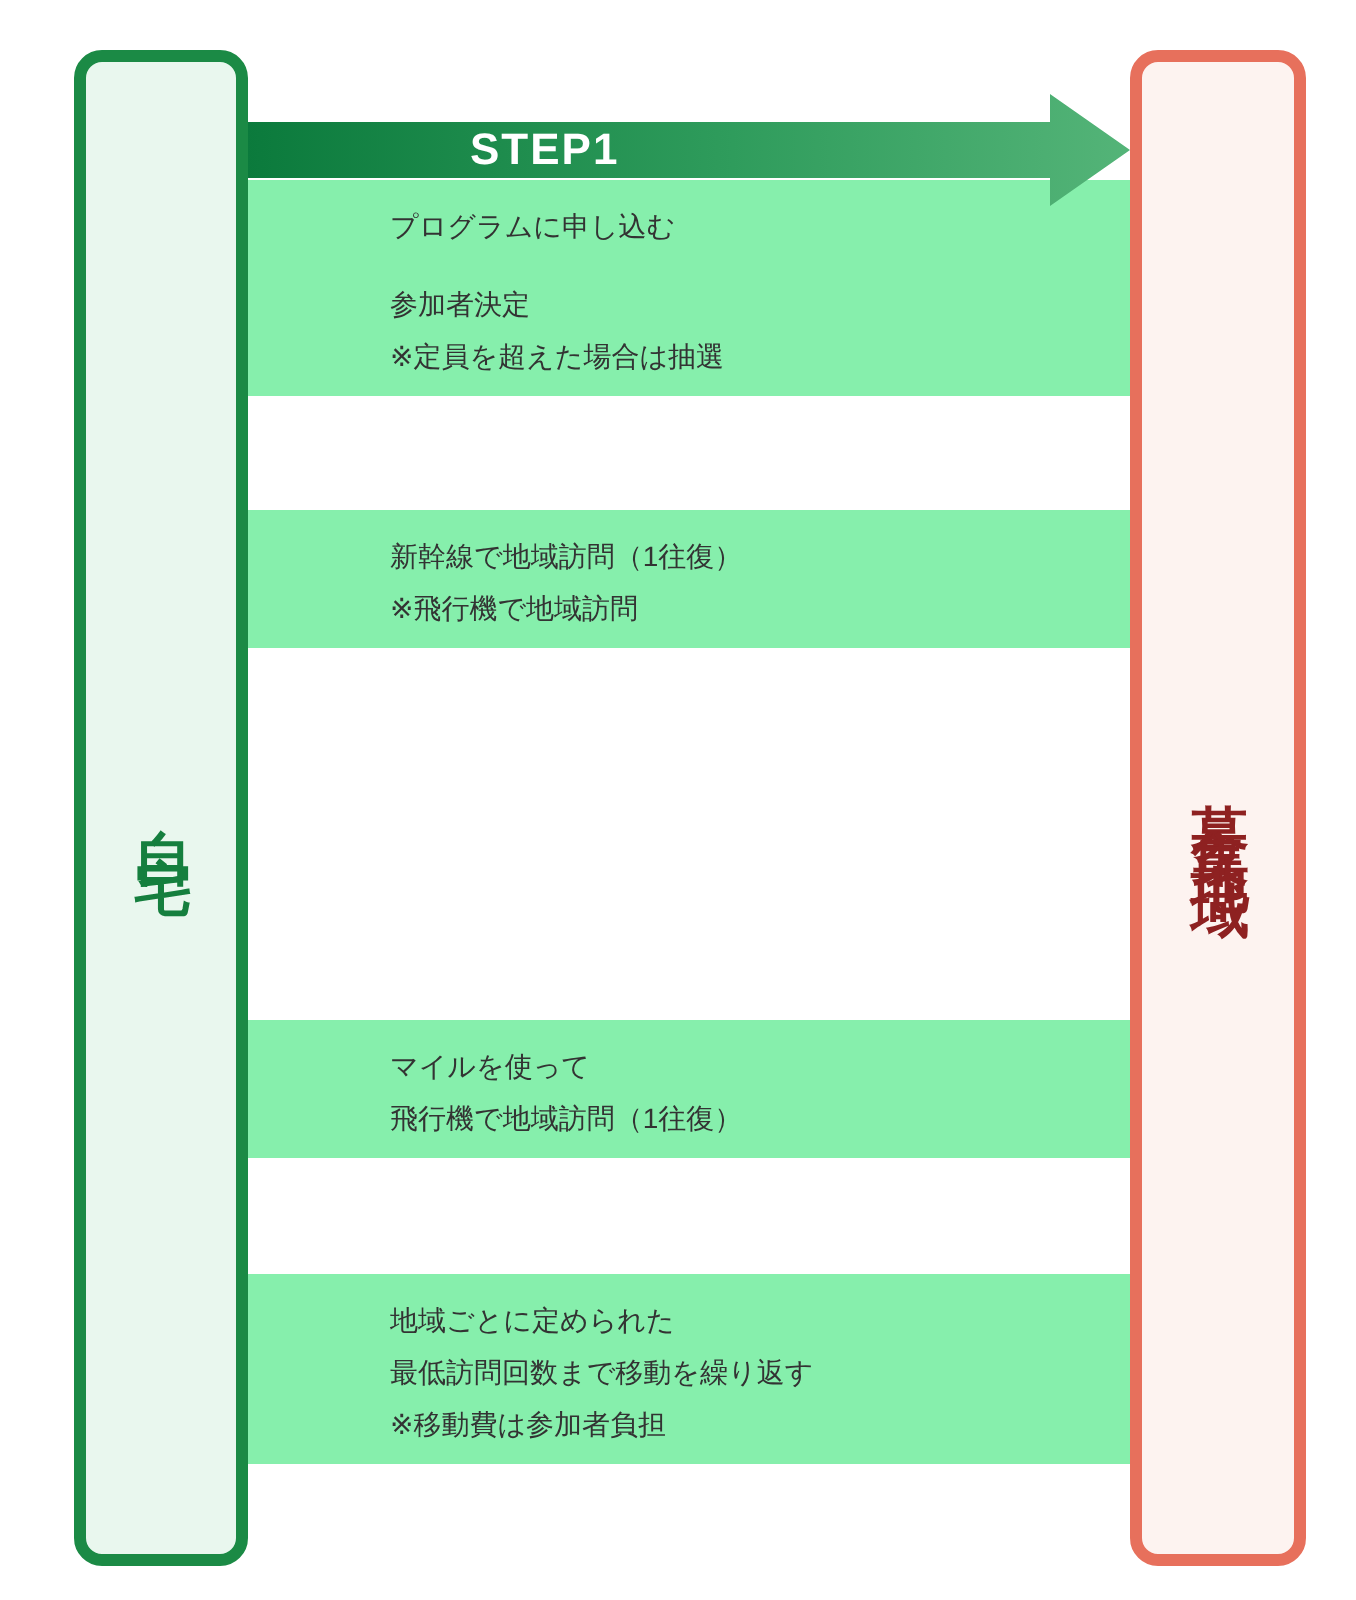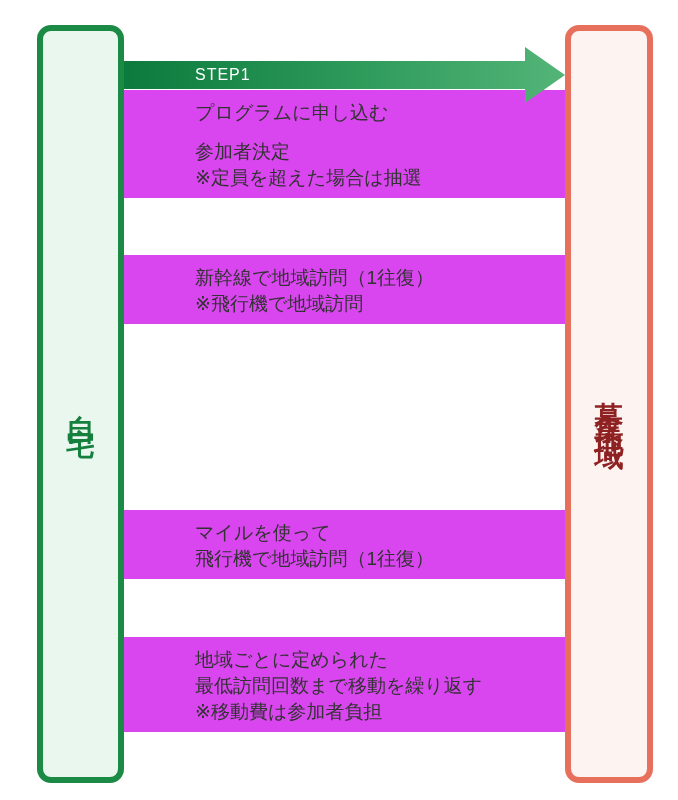--- a/index.html
+++ b/index.html
@@ -68,24 +68,24 @@
   .step.s6 { top: 650px; }
 
   .arrow {
     position: relative;
     height: 56px;
     display: flex;
     align-items: center;
     z-index: 2;
   }
   .arrow .step-label {
-    margin-left: 72px;
+    margin-left: 112px;
     color: #ffffff;
-    font-size: 16px;
-    font-weight: normal;
+    font-size: 22px;
+    font-weight: bold;
     letter-spacing: 1px;
   }
   .arrow.green { background: linear-gradient(90deg, #0b7a3c 0%, #2f9c5c 55%, #54b478 100%); }
   .arrow.red   { background: linear-gradient(90deg, #bd0f18 0%, #d63f35 55%, #e66c5d 100%); }
 
   .arrow.dir-right {
     clip-path: polygon(0 25%, calc(100% - 40px) 25%, calc(100% - 40px) 0,
                        100% 50%, calc(100% - 40px) 100%, calc(100% - 40px) 75%, 0 75%);
   }
   .arrow.dir-left {
@@ -95,23 +95,23 @@
   .arrow.dir-both {
     clip-path: polygon(40px 0, 40px 25%, calc(100% - 40px) 25%, calc(100% - 40px) 0,
                        100% 50%, calc(100% - 40px) 100%, calc(100% - 40px) 75%,
                        40px 75%, 40px 100%, 0 50%);
   }
 
   .desc {
     position: relative;
     margin-top: -13px;
     z-index: 1;
-    background: #d946ef;
+    background: #86efac;
     color: #333333;
-    font-size: 19px;
+    font-size: 14px;
     line-height: 26px;
     padding: 10px 10px 7px 72px;
     white-space: pre-line;
   }
 </style>
 </head>
 <body>
 
 <div class="canvas">
 

